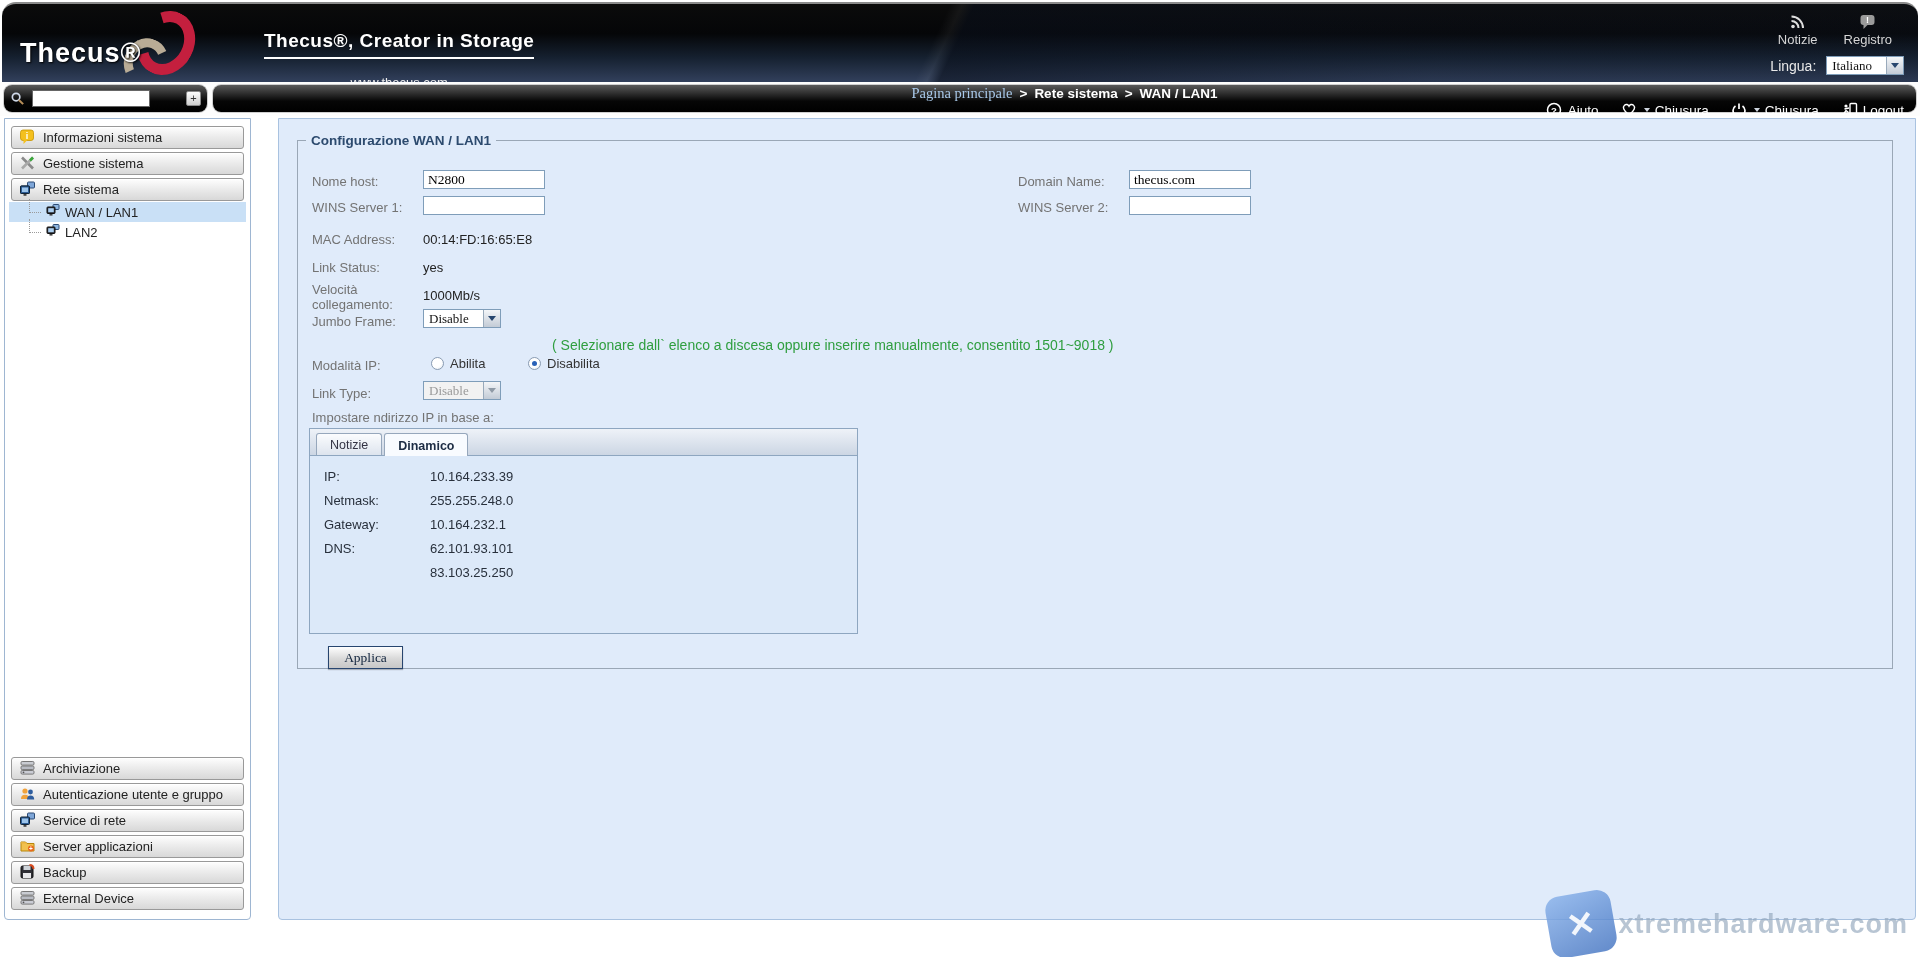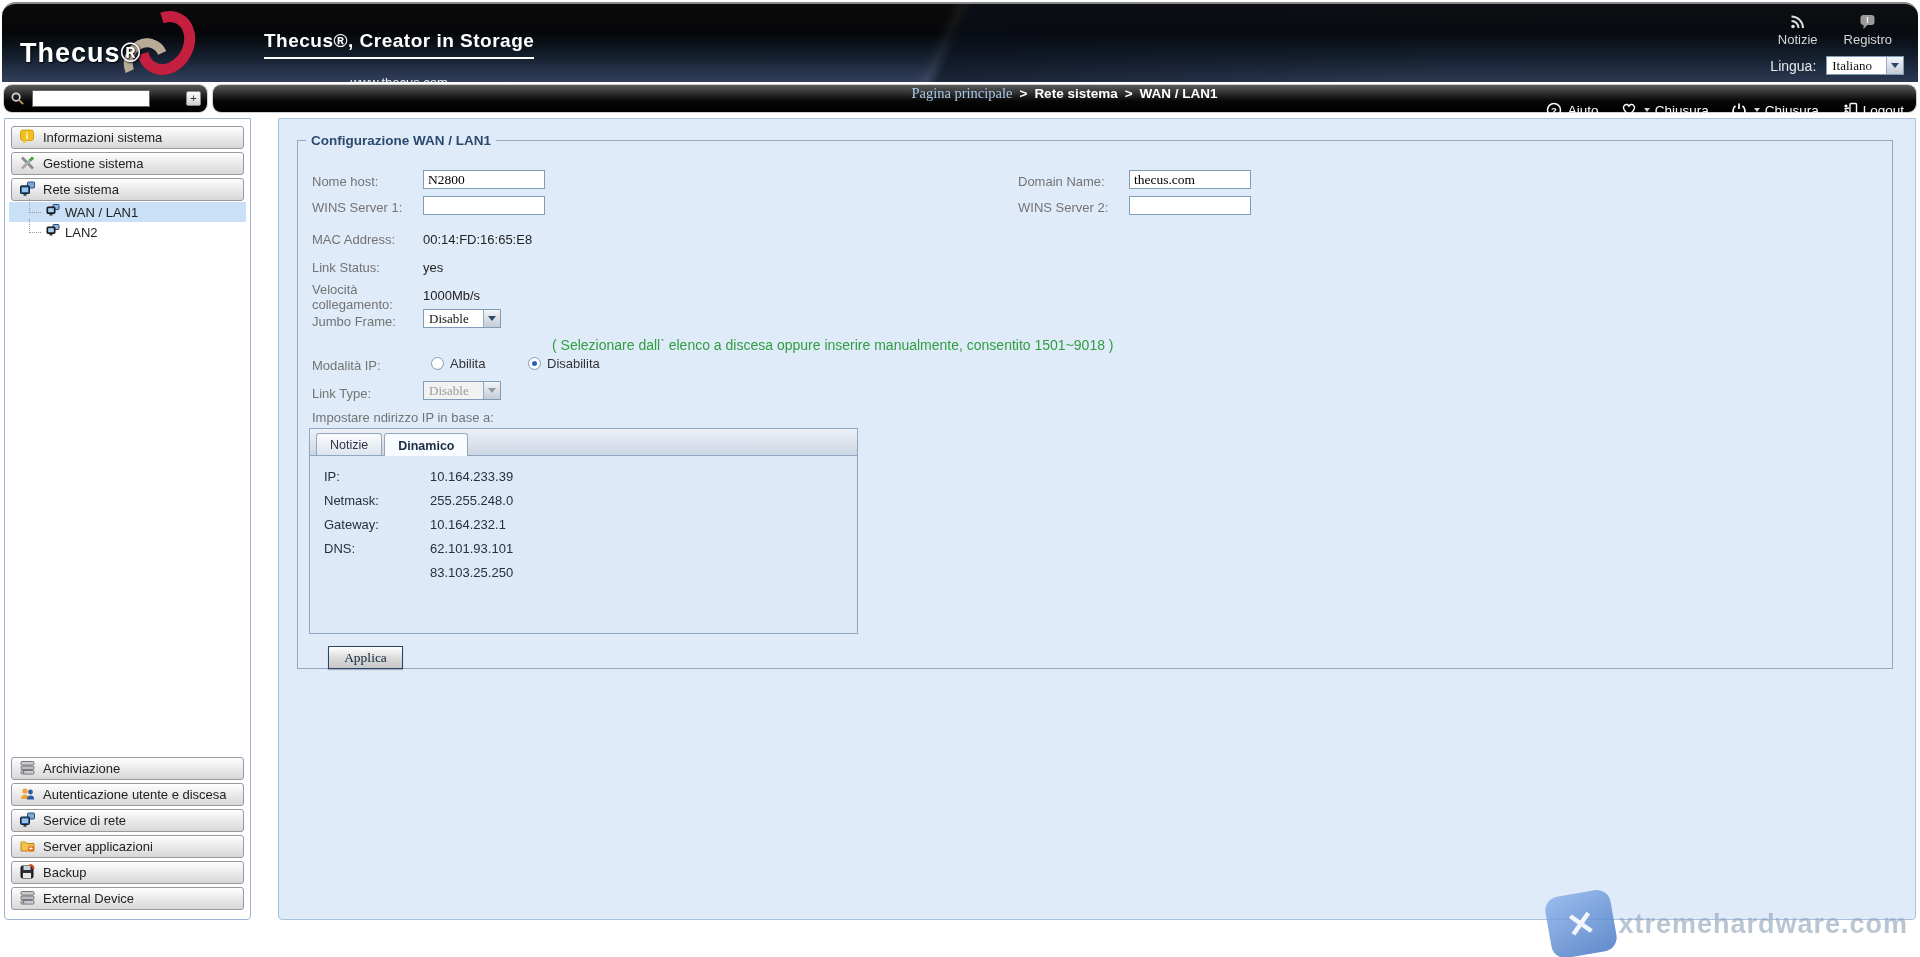--- a/index.html
+++ b/index.html
@@ -319,21 +319,21 @@
   </div>
   <div class="side-btn">
     <span class="icon16">
       <svg width="17" height="16" viewBox="0 0 16 16">
           <circle cx="5.5" cy="5" r="2.6" fill="#f0a23c"></circle>
           <path d="M1.5 13 Q1.5 8.8 5.5 8.8 Q9.5 8.8 9.5 13 Z" fill="#f0a23c"></path>
           <circle cx="11" cy="6" r="2.4" fill="#2e5d9e"></circle>
           <path d="M7.5 13.5 Q7.5 9.6 11 9.6 Q14.7 9.6 14.7 13.5 Z" fill="#2e5d9e"></path>
         </svg>
     </span>
-    <span>Autenticazione utente e discesa</span>
+    <span>Autenticazione utente e gruppo</span>
   </div>
   <div class="side-btn">
     <span class="icon16">
       <svg width="17" height="16" viewBox="0 0 16 16">
           <rect x="8" y="1" width="7" height="6" rx="1" fill="#7ea6d8" stroke="#2d4b74"></rect>
           <rect x="1" y="5" width="9" height="7.5" rx="1" fill="#2a5a94" stroke="#123"></rect>
           <rect x="2.5" y="6.5" width="6" height="4.5" fill="#9cc4ea"></rect>
           <rect x="4" y="13" width="3" height="1.8" fill="#444"></rect>
         </svg>
     </span>

